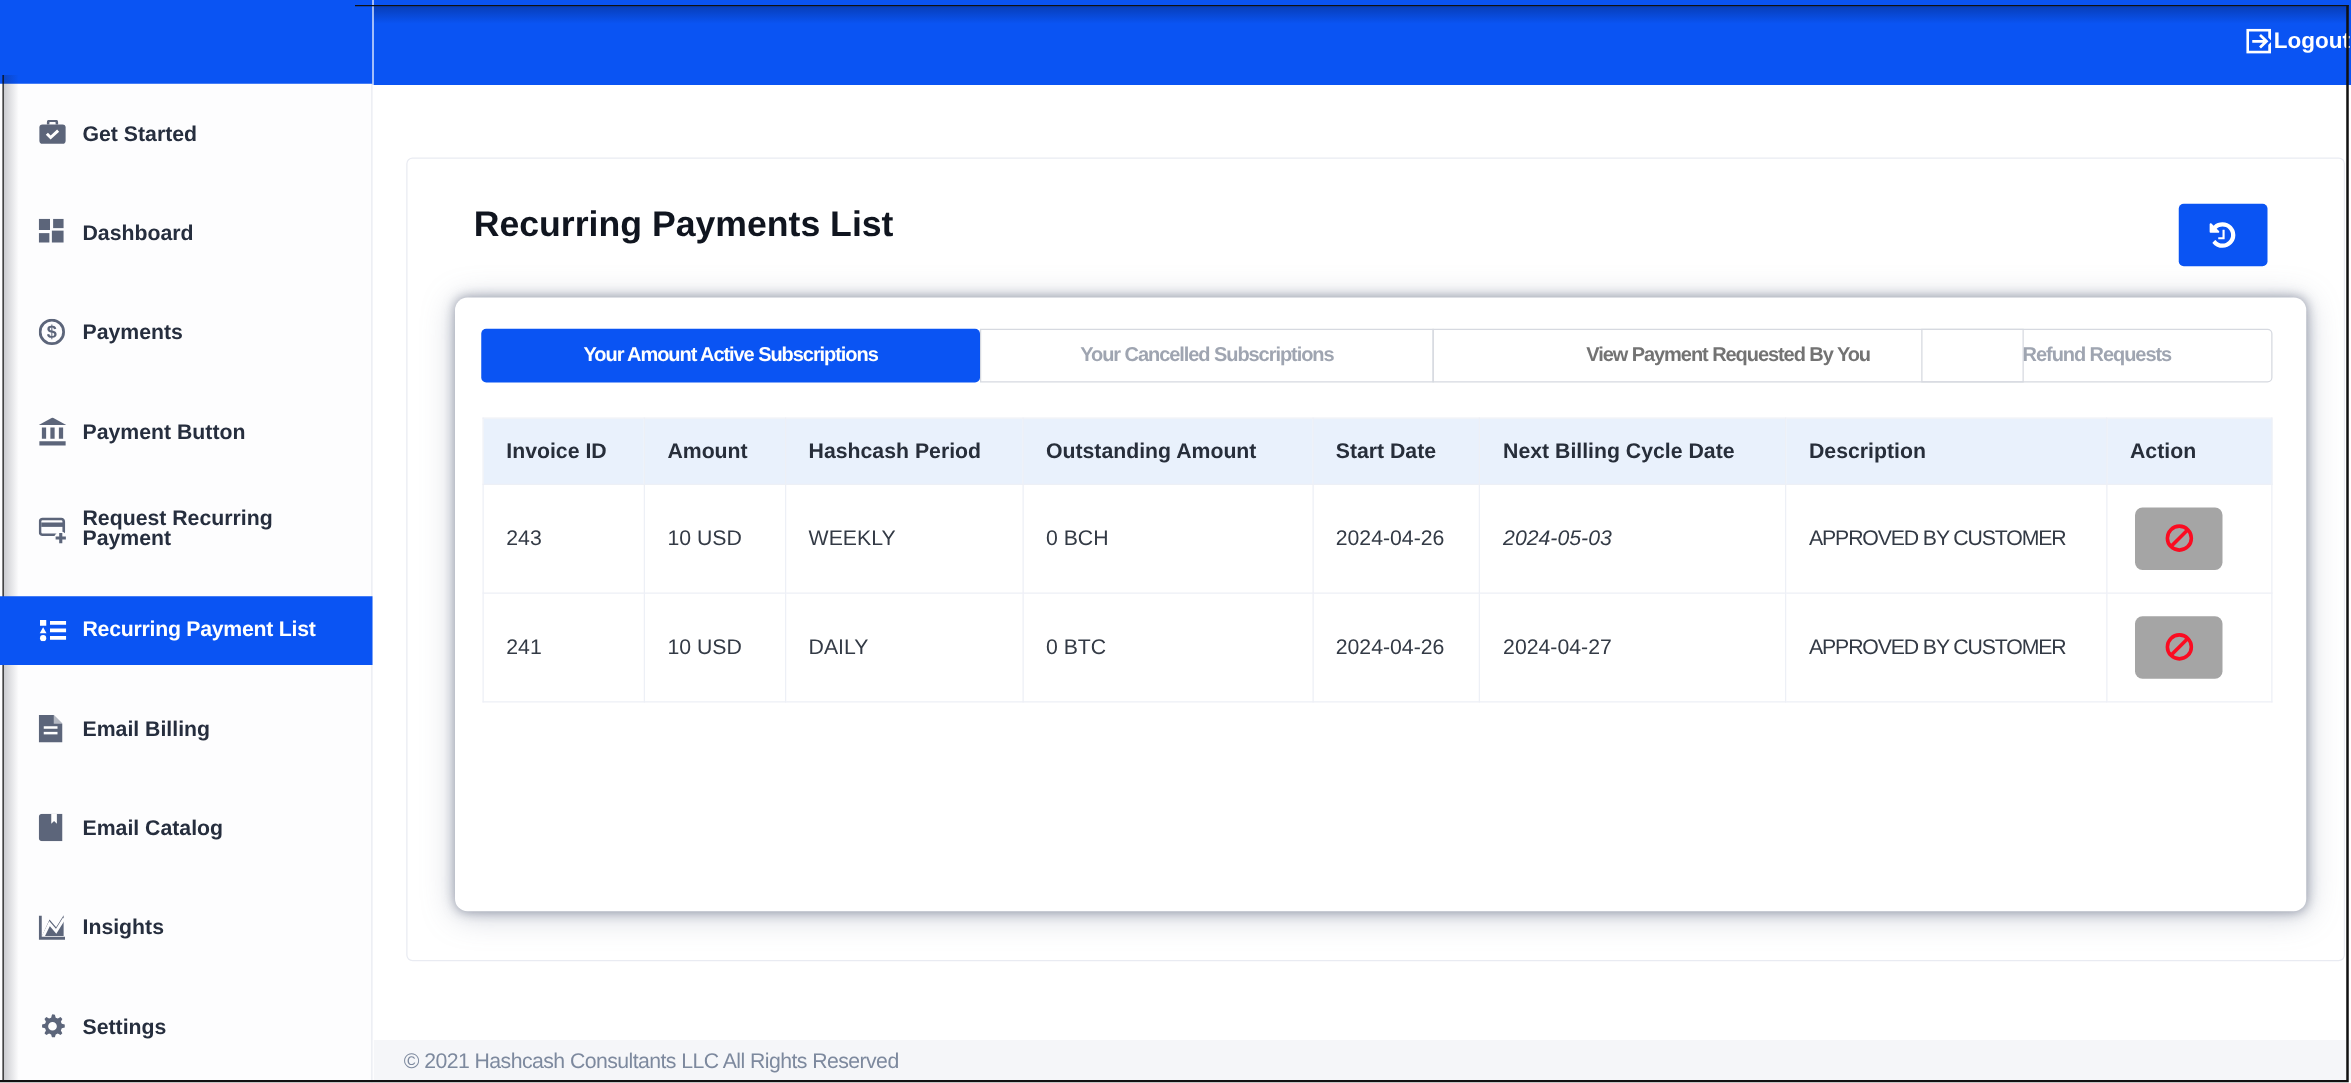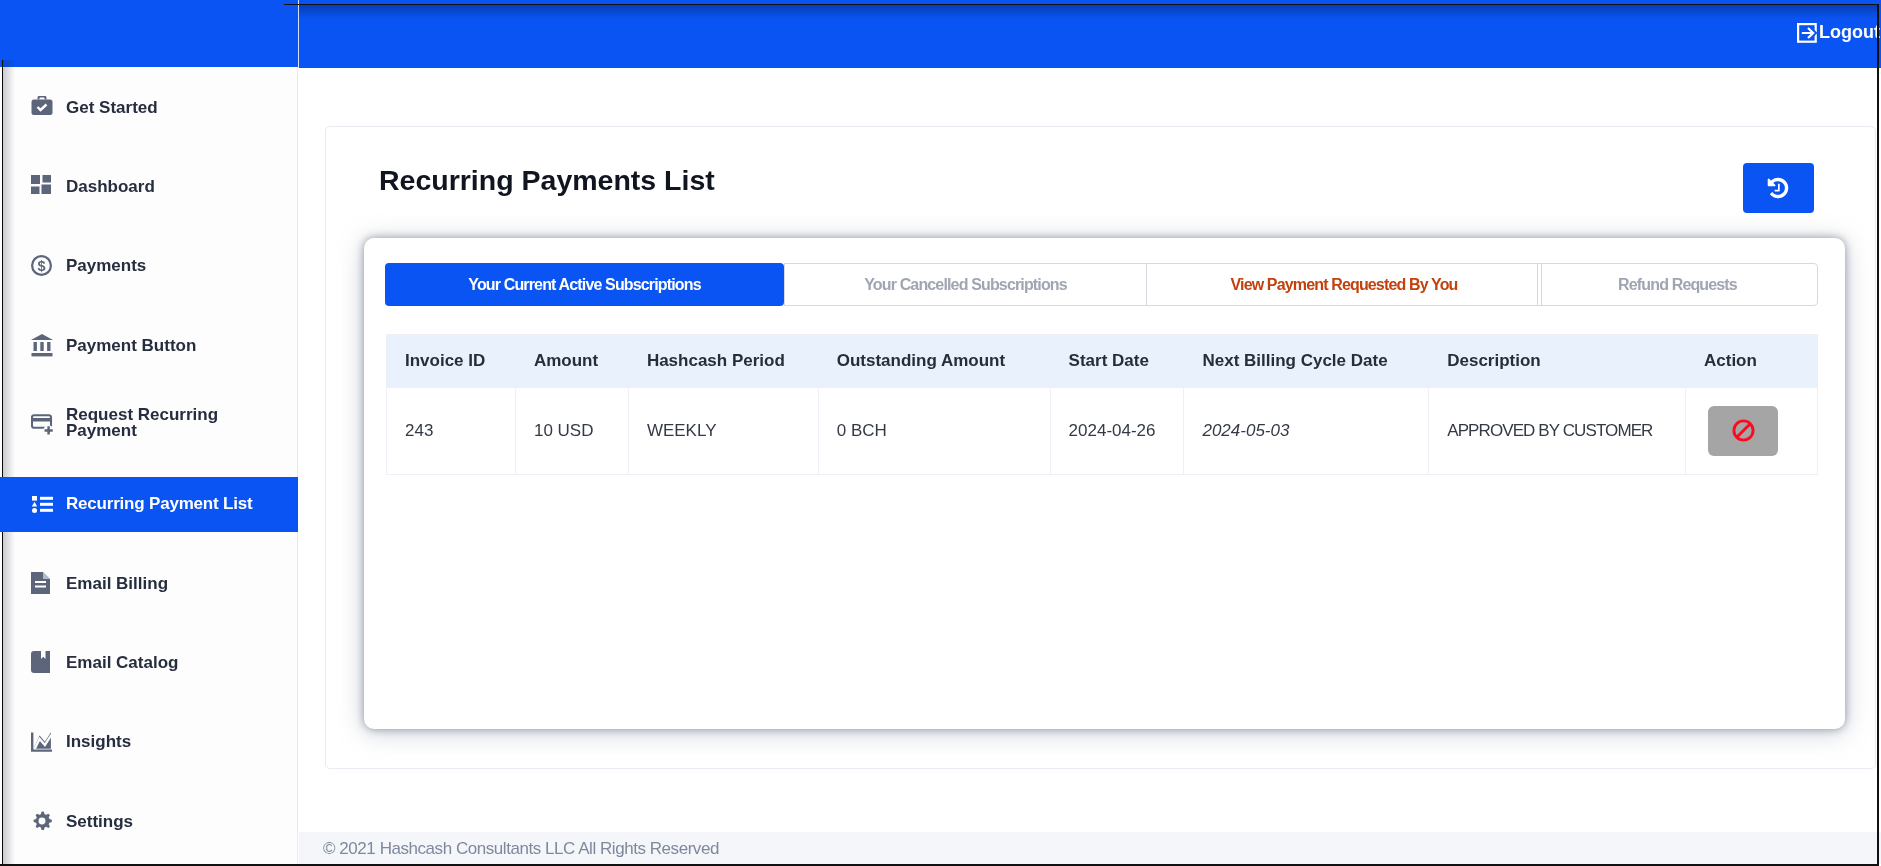--- a/index.html
+++ b/index.html
@@ -103,23 +103,23 @@
 <div class="abs" style="left:379px;top:164px;font-size:28.5px;font-weight:700;color:#10151f;">Recurring Payments List</div>
 
 <div class="abs blue" style="left:1743px;top:163px;width:71px;height:50px;border-radius:4px;">
   <svg width="24" height="24" viewBox="0 0 1792 1792" style="position:absolute;left:23.4px;top:13.1px;">
     <path fill="#fff" d="M1664 896q0 156-61 298t-164 245-245 164-298 61q-172 0-327-72.5t-264-204.5q-7-10-6.5-22.5t8.5-20.5l137-138q10-9 25-9 16 2 23 12 73 95 179 147t225 52q104 0 198.5-40.5t163.5-109.5 109.5-163.5 40.5-198.5-40.5-198.5-109.5-163.5-163.5-109.5-198.5-40.5q-98 0-188 35.5t-160 101.5l137 138q31 30 14 69-17 40-59 40h-448q-26 0-45-19t-19-45v-448q0-42 40-59 39-17 69 14l130 129q107-101 244.5-156.5t284.5-55.5q156 0 298 61t245 164 164 245 61 298zm-640-288v512q0 14-9 23t-23 9h-320q-14 0-23-9t-9-23v-64q0-14 9-23t23-9h224v-416q0-14 9-23t23-9h64q14 0 23 9t9 23z"></path>
   </svg>
 </div>
 
 <div class="abs" style="left:364px;top:238px;width:1481px;height:491px;background:#fff;border-radius:10px;box-shadow:0 0 9px rgba(88,97,120,0.60), 0 3px 26px rgba(125,134,158,0.40);"></div>
 
-<div class="abs blue" style="left:385px;top:263px;width:399px;height:43px;border-radius:4px;color:#fff;font-size:16px;font-weight:700;letter-spacing:-0.85px;text-align:center;line-height:43px;">Your Current Active Subscriptions</div>
+<div class="abs blue" style="left:385px;top:263px;width:399px;height:43px;border-radius:4px;color:#fff;font-size:16px;font-weight:700;letter-spacing:-0.85px;text-align:center;line-height:43px;">Your Amount Active Subscriptions</div>
 <div class="abs tab2" style="left:784px;top:263px;width:363px;height:43px;border:1px solid #d6d9e0;color:#9fa5b1;font-size:16px;font-weight:700;letter-spacing:-0.85px;text-align:center;line-height:41px;">Your Cancelled Subscriptions</div>
-<div class="abs" style="left:1146px;top:263px;width:396px;height:43px;border:1px solid #d6d9e0;color:#c2410c;font-size:16px;font-weight:700;letter-spacing:-0.85px;text-align:center;line-height:41px;">View Payment Requested By You</div>
+<div class="abs" style="left:1146px;top:263px;width:473px;height:43px;border:1px solid #d6d9e0;color:#737373;font-size:16px;font-weight:700;letter-spacing:-0.85px;text-align:center;line-height:41px;">View Payment Requested By You</div>
 <div class="abs" style="left:1537px;top:263px;width:281px;height:43px;border:1px solid #d6d9e0;border-radius:0 4px 4px 0;color:#9fa5b1;font-size:16px;font-weight:700;letter-spacing:-0.85px;text-align:center;line-height:41px;">Refund Requests</div>
 
 <table class="abs" style="left:386px;top:334px;width:1432px;border-collapse:collapse;font-size:17px;">
   <colgroup>
     <col style="width:129px">
       <col style="width:113px">
       <col style="width:190px">
       <col style="width:232px">
     <col style="width:134px">
       <col style="width:245px">
@@ -149,20 +149,37 @@
       <td style="border:1px solid #edf0f6;padding-left:18px;letter-spacing:-0.9px;">APPROVED BY CUSTOMER</td>
       <td style="border:1px solid #edf0f6;padding-left:22px;">
         <div style="width:70px;height:50px;background:#a5a5a5;border-radius:6px;position:relative;">
           <svg width="23" height="23" viewBox="0 0 24 24" style="position:absolute;left:24px;top:13px;">
             <circle cx="12" cy="12" r="10" fill="none" stroke="#fb0b21" stroke-width="3"></circle>
             <path d="M5 19 L19 5" stroke="#fb0b21" stroke-width="3"></path>
           </svg>
         </div>
       </td>
     </tr>
+    <tr style="height:87px;">
+      <td style="border:1px solid #edf0f6;padding-left:18px;">241</td>
+      <td style="border:1px solid #edf0f6;padding-left:18px;">10 USD</td>
+      <td style="border:1px solid #edf0f6;padding-left:18px;">DAILY</td>
+      <td style="border:1px solid #edf0f6;padding-left:18px;">0 BTC</td>
+      <td style="border:1px solid #edf0f6;padding-left:18px;">2024-04-26</td>
+      <td style="border:1px solid #edf0f6;padding-left:18px;">2024-04-27</td>
+      <td style="border:1px solid #edf0f6;padding-left:18px;letter-spacing:-0.9px;">APPROVED BY CUSTOMER</td>
+      <td style="border:1px solid #edf0f6;padding-left:22px;">
+        <div style="width:70px;height:50px;background:#a5a5a5;border-radius:6px;position:relative;">
+          <svg width="23" height="23" viewBox="0 0 24 24" style="position:absolute;left:24px;top:13px;">
+            <circle cx="12" cy="12" r="10" fill="none" stroke="#fb0b21" stroke-width="3"></circle>
+            <path d="M5 19 L19 5" stroke="#fb0b21" stroke-width="3"></path>
+          </svg>
+        </div>
+      </td>
+    </tr>
   </tbody>
 </table>
 
 <div class="abs" style="left:299px;top:832px;width:1582px;height:32px;background:#f5f6f9;"></div>
 <div class="abs" style="left:323px;top:839px;font-size:17px;color:#7d899e;letter-spacing:-0.45px;">© 2021 Hashcash Consultants LLC All Rights Reserved</div>
 
 <div class="abs" style="left:284px;top:3.5px;width:1595px;height:1.5px;background:#111;"></div>
 <div class="abs" style="left:1877px;top:4px;width:2px;height:860px;background:#111;"></div>
 <div class="abs" style="left:0;top:863.5px;width:1879px;height:2.5px;background:#111;"></div>
 

